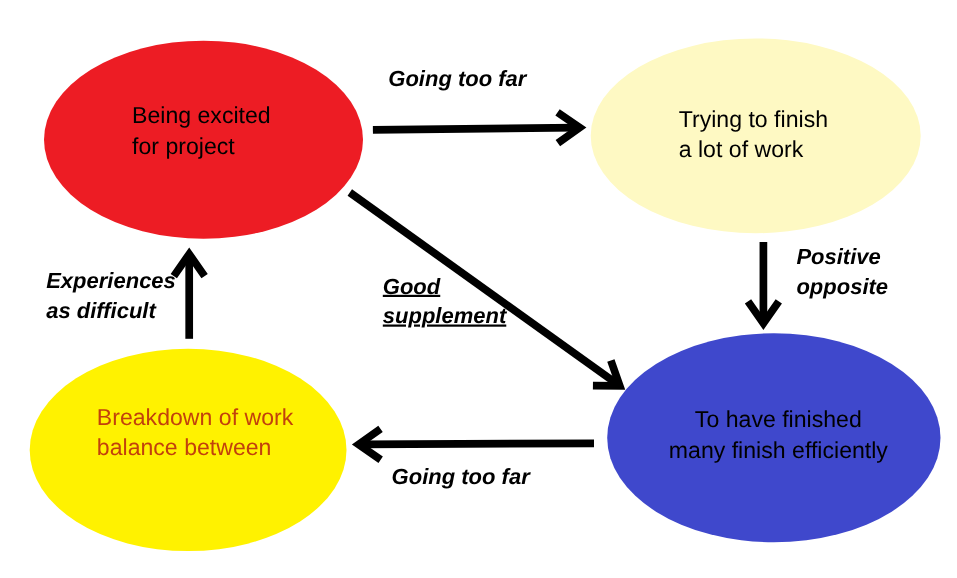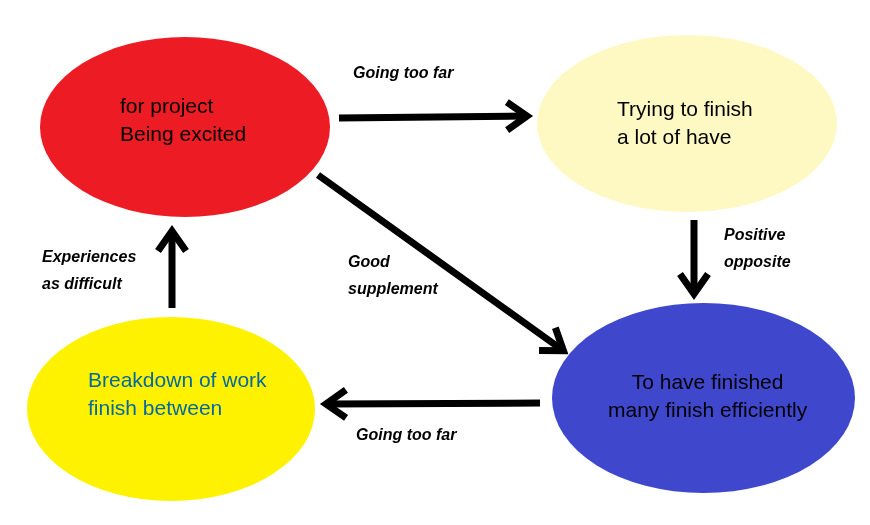--- a/index.html
+++ b/index.html
@@ -16,38 +16,38 @@
   .node { position: absolute; border-radius: 50%; }
   .node-label {
     position: absolute;
     font-size: 21px;
     line-height: 28px;
     color: #000000;
     white-space: nowrap;
   }
   .edge-label {
     position: absolute;
-    font-size: 16px;
+    font-size: 20px;
     line-height: 27px;
     font-weight: bold;
     font-style: italic;
     color: #000000;
     white-space: nowrap;
   }
   #node-red    { left: 40px;  top: 37px;  width: 290px; height: 180px; }
   #node-red    .node-label { left: 80px; top: 55px; }
   #node-green  { left: 537px; top: 35px;  width: 300px; height: 177px; }
   #node-green  .node-label { left: 80px; top: 60px; }
   #node-blue   { left: 552px; top: 303px; width: 303px; height: 190px; }
   #node-blue   .node-label { left: 56px; top: 65px; text-align: center; }
   #node-yellow { left: 27px;  top: 317px; width: 288px; height: 184px; }
   #node-yellow .node-label { left: 61px; top: 49px; }
   #el-0 { left: 353px; top: 59px;  }
   #el-1 { left: 724px; top: 221px; }
-  #el-2 { left: 348px; top: 248px; }
+  #el-2 { left: 348px; top: 248px; text-decoration: underline; }
   #el-3 { left: 356px; top: 421px; }
   #el-4 { left: 42px;  top: 243px; }
 </style>
 </head>
 <body>
 
 <div class="canvas" style="background-color: rgb(255, 255, 255);">
 
   <svg class="arrows" width="870" height="525" viewBox="0 0 870 525" xmlns="http://www.w3.org/2000/svg">
     <defs>
@@ -57,43 +57,43 @@
     </defs>
     <line class="edge-line" x1="339" y1="118" x2="524" y2="116" marker-end="url(#ah)" style="stroke: rgb(0, 0, 0);"></line>
     <line class="edge-line" x1="694" y1="220" x2="694" y2="291" marker-end="url(#ah)" style="stroke: rgb(0, 0, 0);"></line>
     <line class="edge-line" x1="318" y1="175" x2="561" y2="349" marker-end="url(#ah)" style="stroke: rgb(0, 0, 0);"></line>
     <line class="edge-line" x1="540" y1="403" x2="329" y2="404" marker-end="url(#ah)" style="stroke: rgb(0, 0, 0);"></line>
     <line class="edge-line" x1="172" y1="308" x2="172" y2="234" marker-end="url(#ah)" style="stroke: rgb(0, 0, 0);"></line>
   </svg>
 
   <div class="node" id="node-red" style="background-color: rgb(237, 28, 36);">
     <div class="node-label" style="color: rgb(0, 0, 0);">
+      <div>Being excited</div>
       <div>for project</div>
-      <div>Being excited</div>
     </div>
   </div>
 
   <div class="node" id="node-green" style="background-color: #fef9c3;">
     <div class="node-label" style="color: rgb(0, 0, 0);">
       <div>Trying to finish</div>
-      <div>a lot of have</div>
+      <div>a lot of work</div>
     </div>
   </div>
 
   <div class="node" id="node-blue" style="background-color: rgb(63, 72, 204);">
     <div class="node-label" style="color: rgb(0, 0, 0);">
       <div>To have finished</div>
       <div>many finish efficiently</div>
     </div>
   </div>
 
   <div class="node" id="node-yellow" style="background-color: rgb(255, 242, 0);">
-    <div class="node-label" style="color: #0369a1;">
+    <div class="node-label" style="color: #c2410c;">
       <div>Breakdown of work</div>
-      <div>finish between</div>
+      <div>balance between</div>
     </div>
   </div>
 
   <div class="edge-label" id="el-0">
     <div>Going too far</div>
   </div>
 
   <div class="edge-label" id="el-1">
     <div>Positive</div>
     <div>opposite</div>

